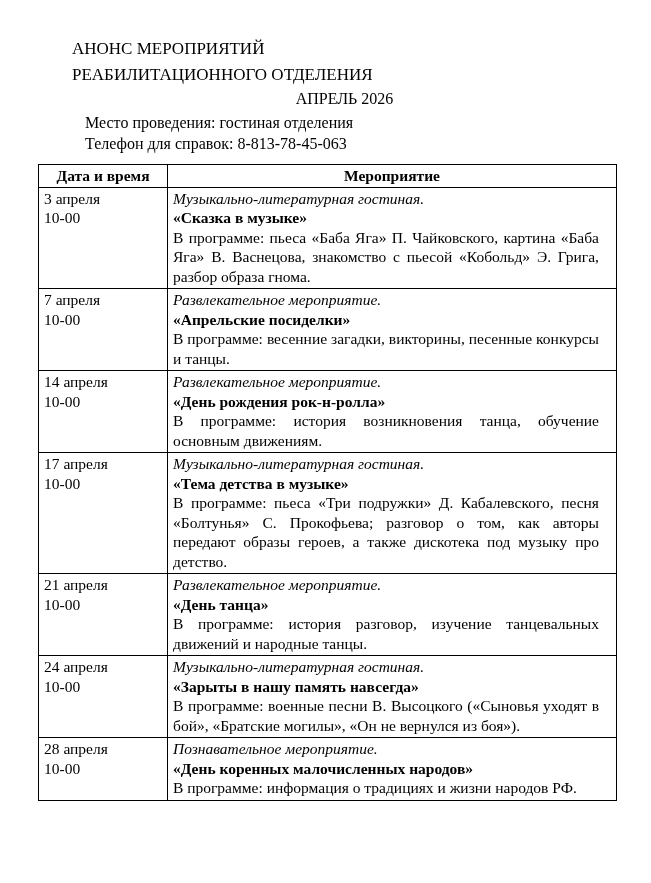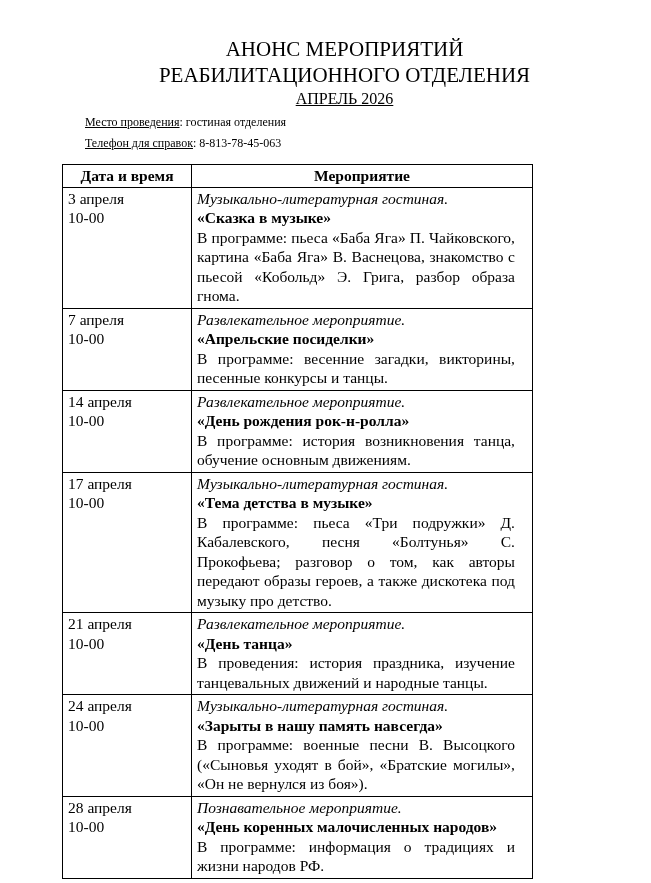--- a/index.html
+++ b/index.html
@@ -6,43 +6,41 @@
   body {
     width: 651px; height: 883px;
     font-family: "Liberation Serif", "DejaVu Serif", serif;
     color: #000;
     -webkit-font-smoothing: antialiased;
   }
   .page { padding: 36px 34px 0 38px; box-sizing: border-box; }
 
   .title-block {
     margin-left: 34px;
-    text-align: center;
-    font-size: 21px;
+    font-size: 17px;
     line-height: 26px;
   }
   .month-line {
     margin-left: 34px;
     text-align: center;
     font-size: 16px;
     line-height: 22px;
   }
-  .underline { text-decoration: underline; }
+  .underline { }
 
   .info-block { margin-left: 47px; margin-top: 2px; }
-  .info-line { font-size: 12px; line-height: 21px; }
+  .info-line { font-size: 16px; line-height: 21px; }
 
   table.events {
     border-collapse: collapse;
-    width: 471px;
+    width: 579px;
     margin-top: 10px;
     font-size: 15.5px;
     line-height: 19.5px;
     table-layout: fixed;
-    margin-left: 24px;
   }
   table.events th, table.events td {
     border: 1px solid #000;
     vertical-align: top;
     padding: 1px 17px 2px 5px;
   }
   table.events th {
     font-weight: bold;
     text-align: center;
     padding: 1px 2px;
@@ -128,21 +126,21 @@
           </td>
         </tr>
         <tr>
           <td>
             <div>21 апреля</div>
             <div>10-00</div>
           </td>
           <td>
             <div class="category">Развлекательное мероприятие.</div>
             <div class="event-title">«День танца»</div>
-            <div class="event-description">В проведения: история праздника, изучение танцевальных движений и народные танцы.</div>
+            <div class="event-description">В программе: история разговор, изучение танцевальных движений и народные танцы.</div>
           </td>
         </tr>
         <tr>
           <td>
             <div>24 апреля</div>
             <div>10-00</div>
           </td>
           <td>
             <div class="category">Музыкально-литературная гостиная.</div>
             <div class="event-title">«Зарыты в нашу память навсегда»</div>

